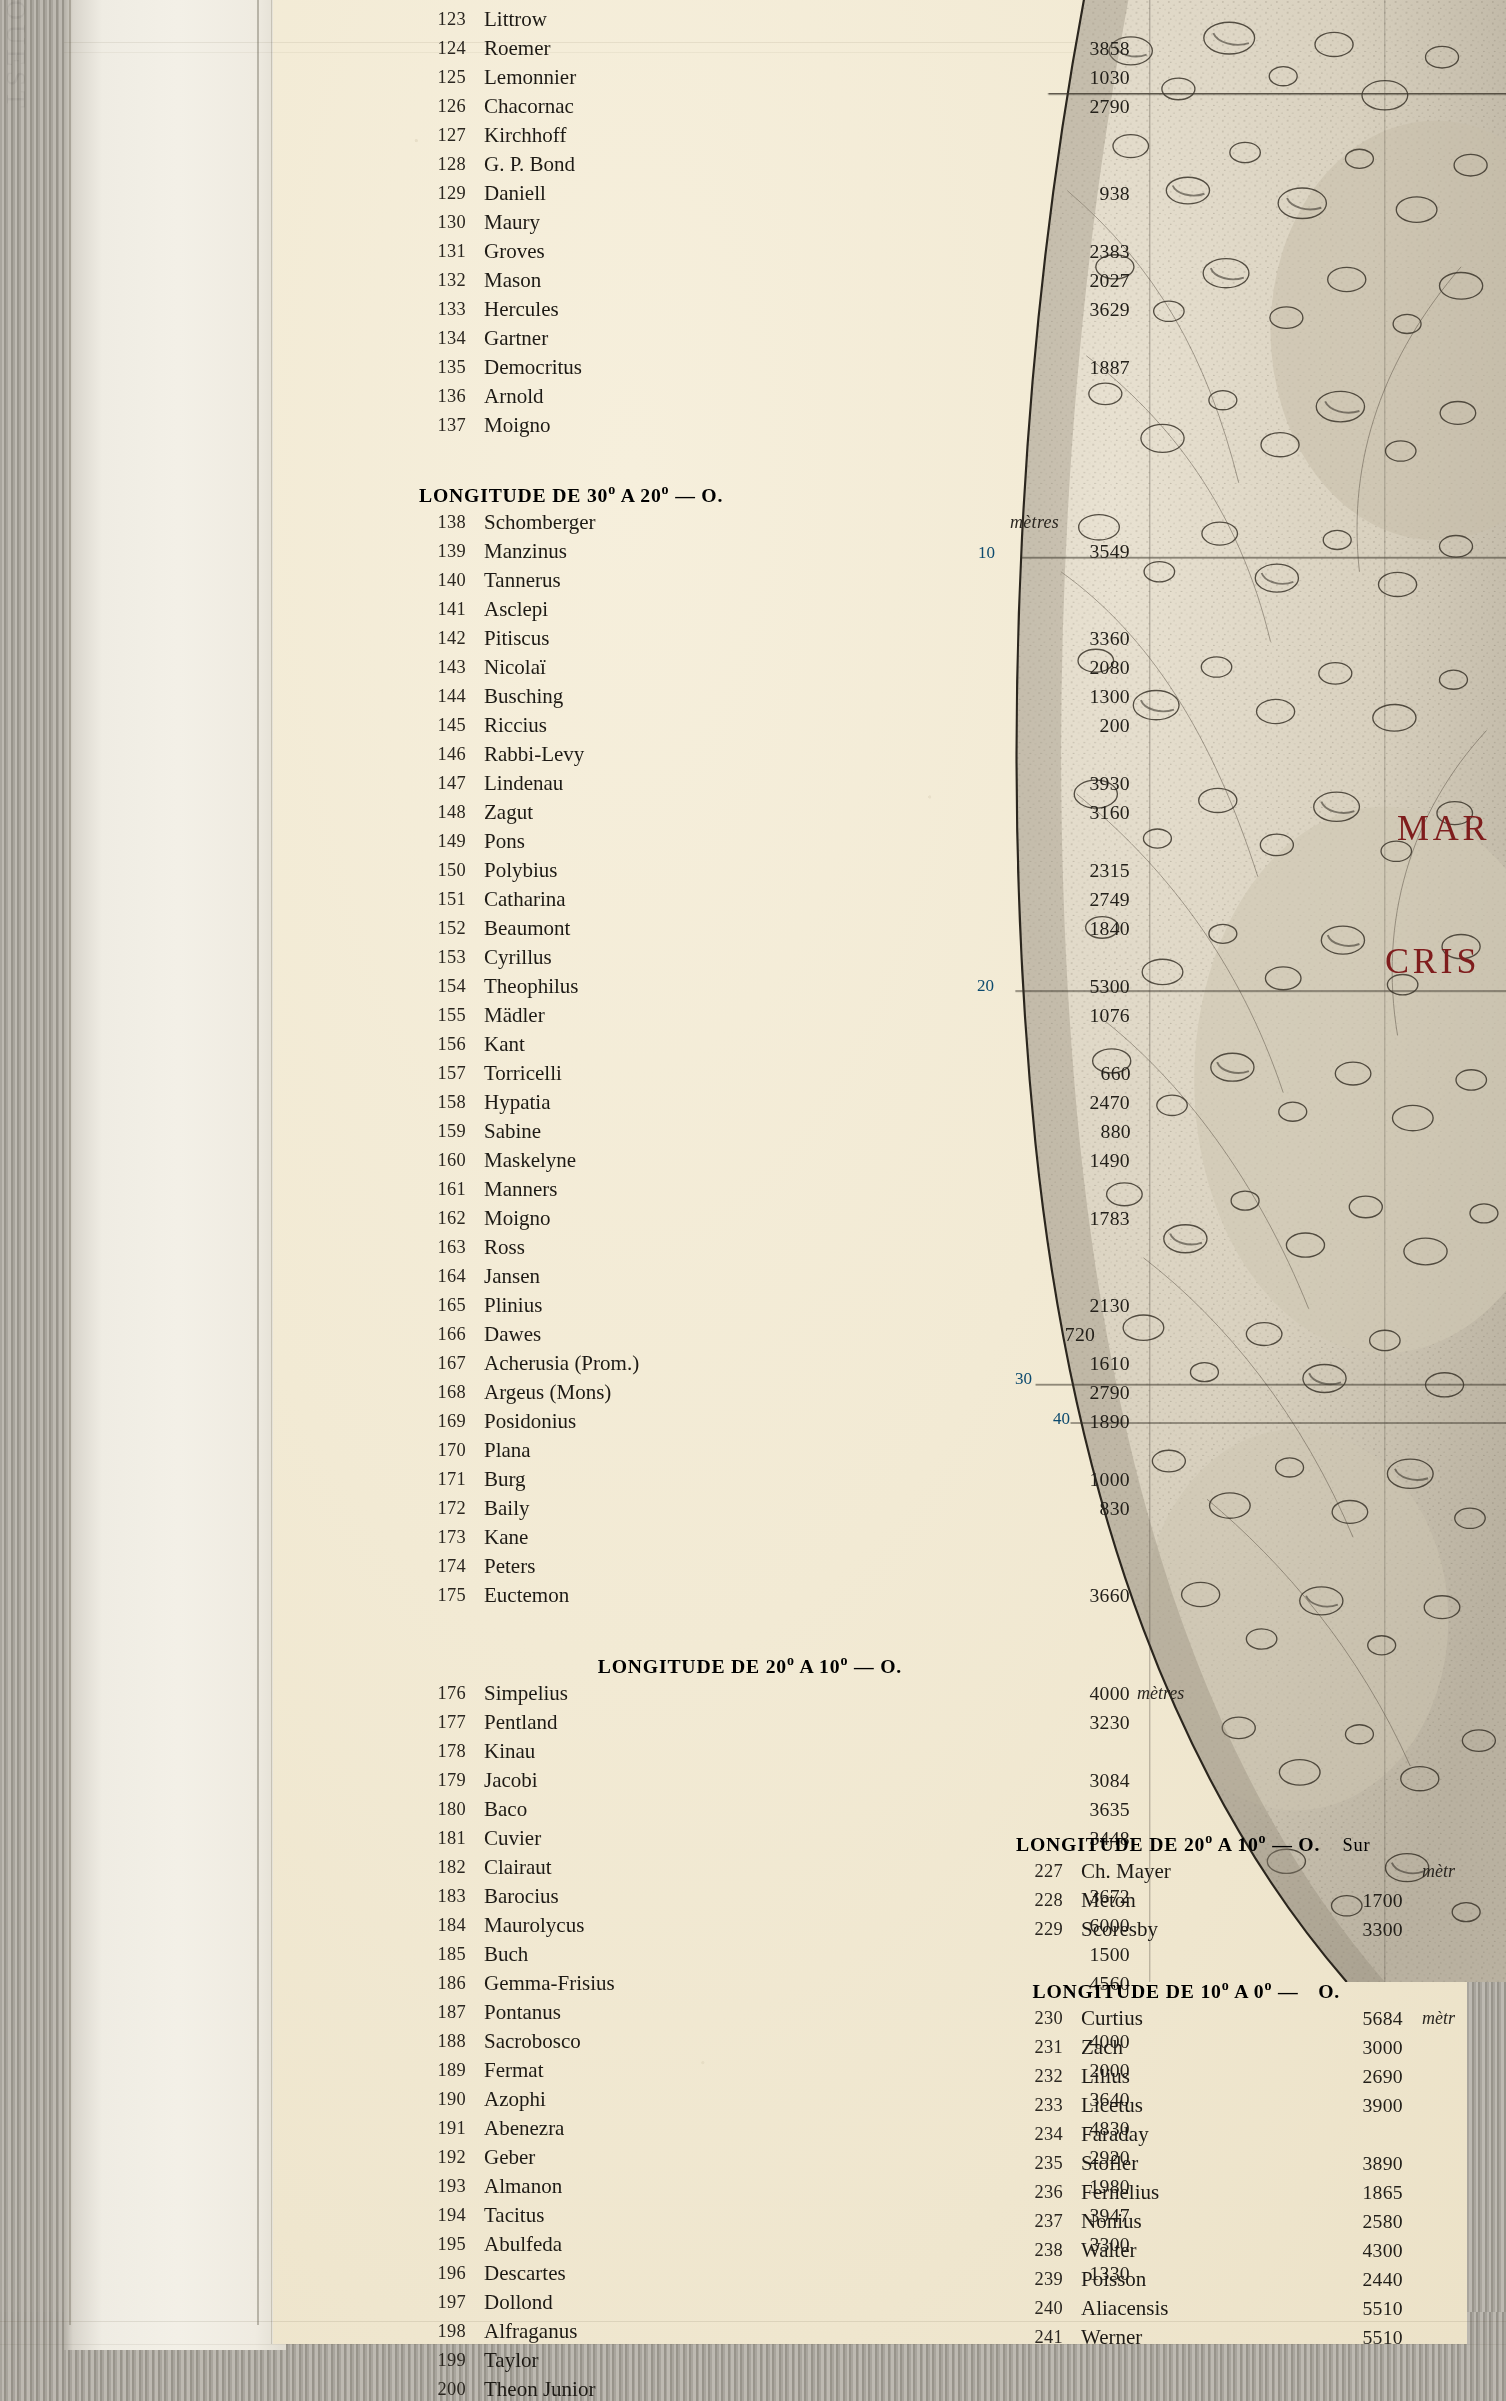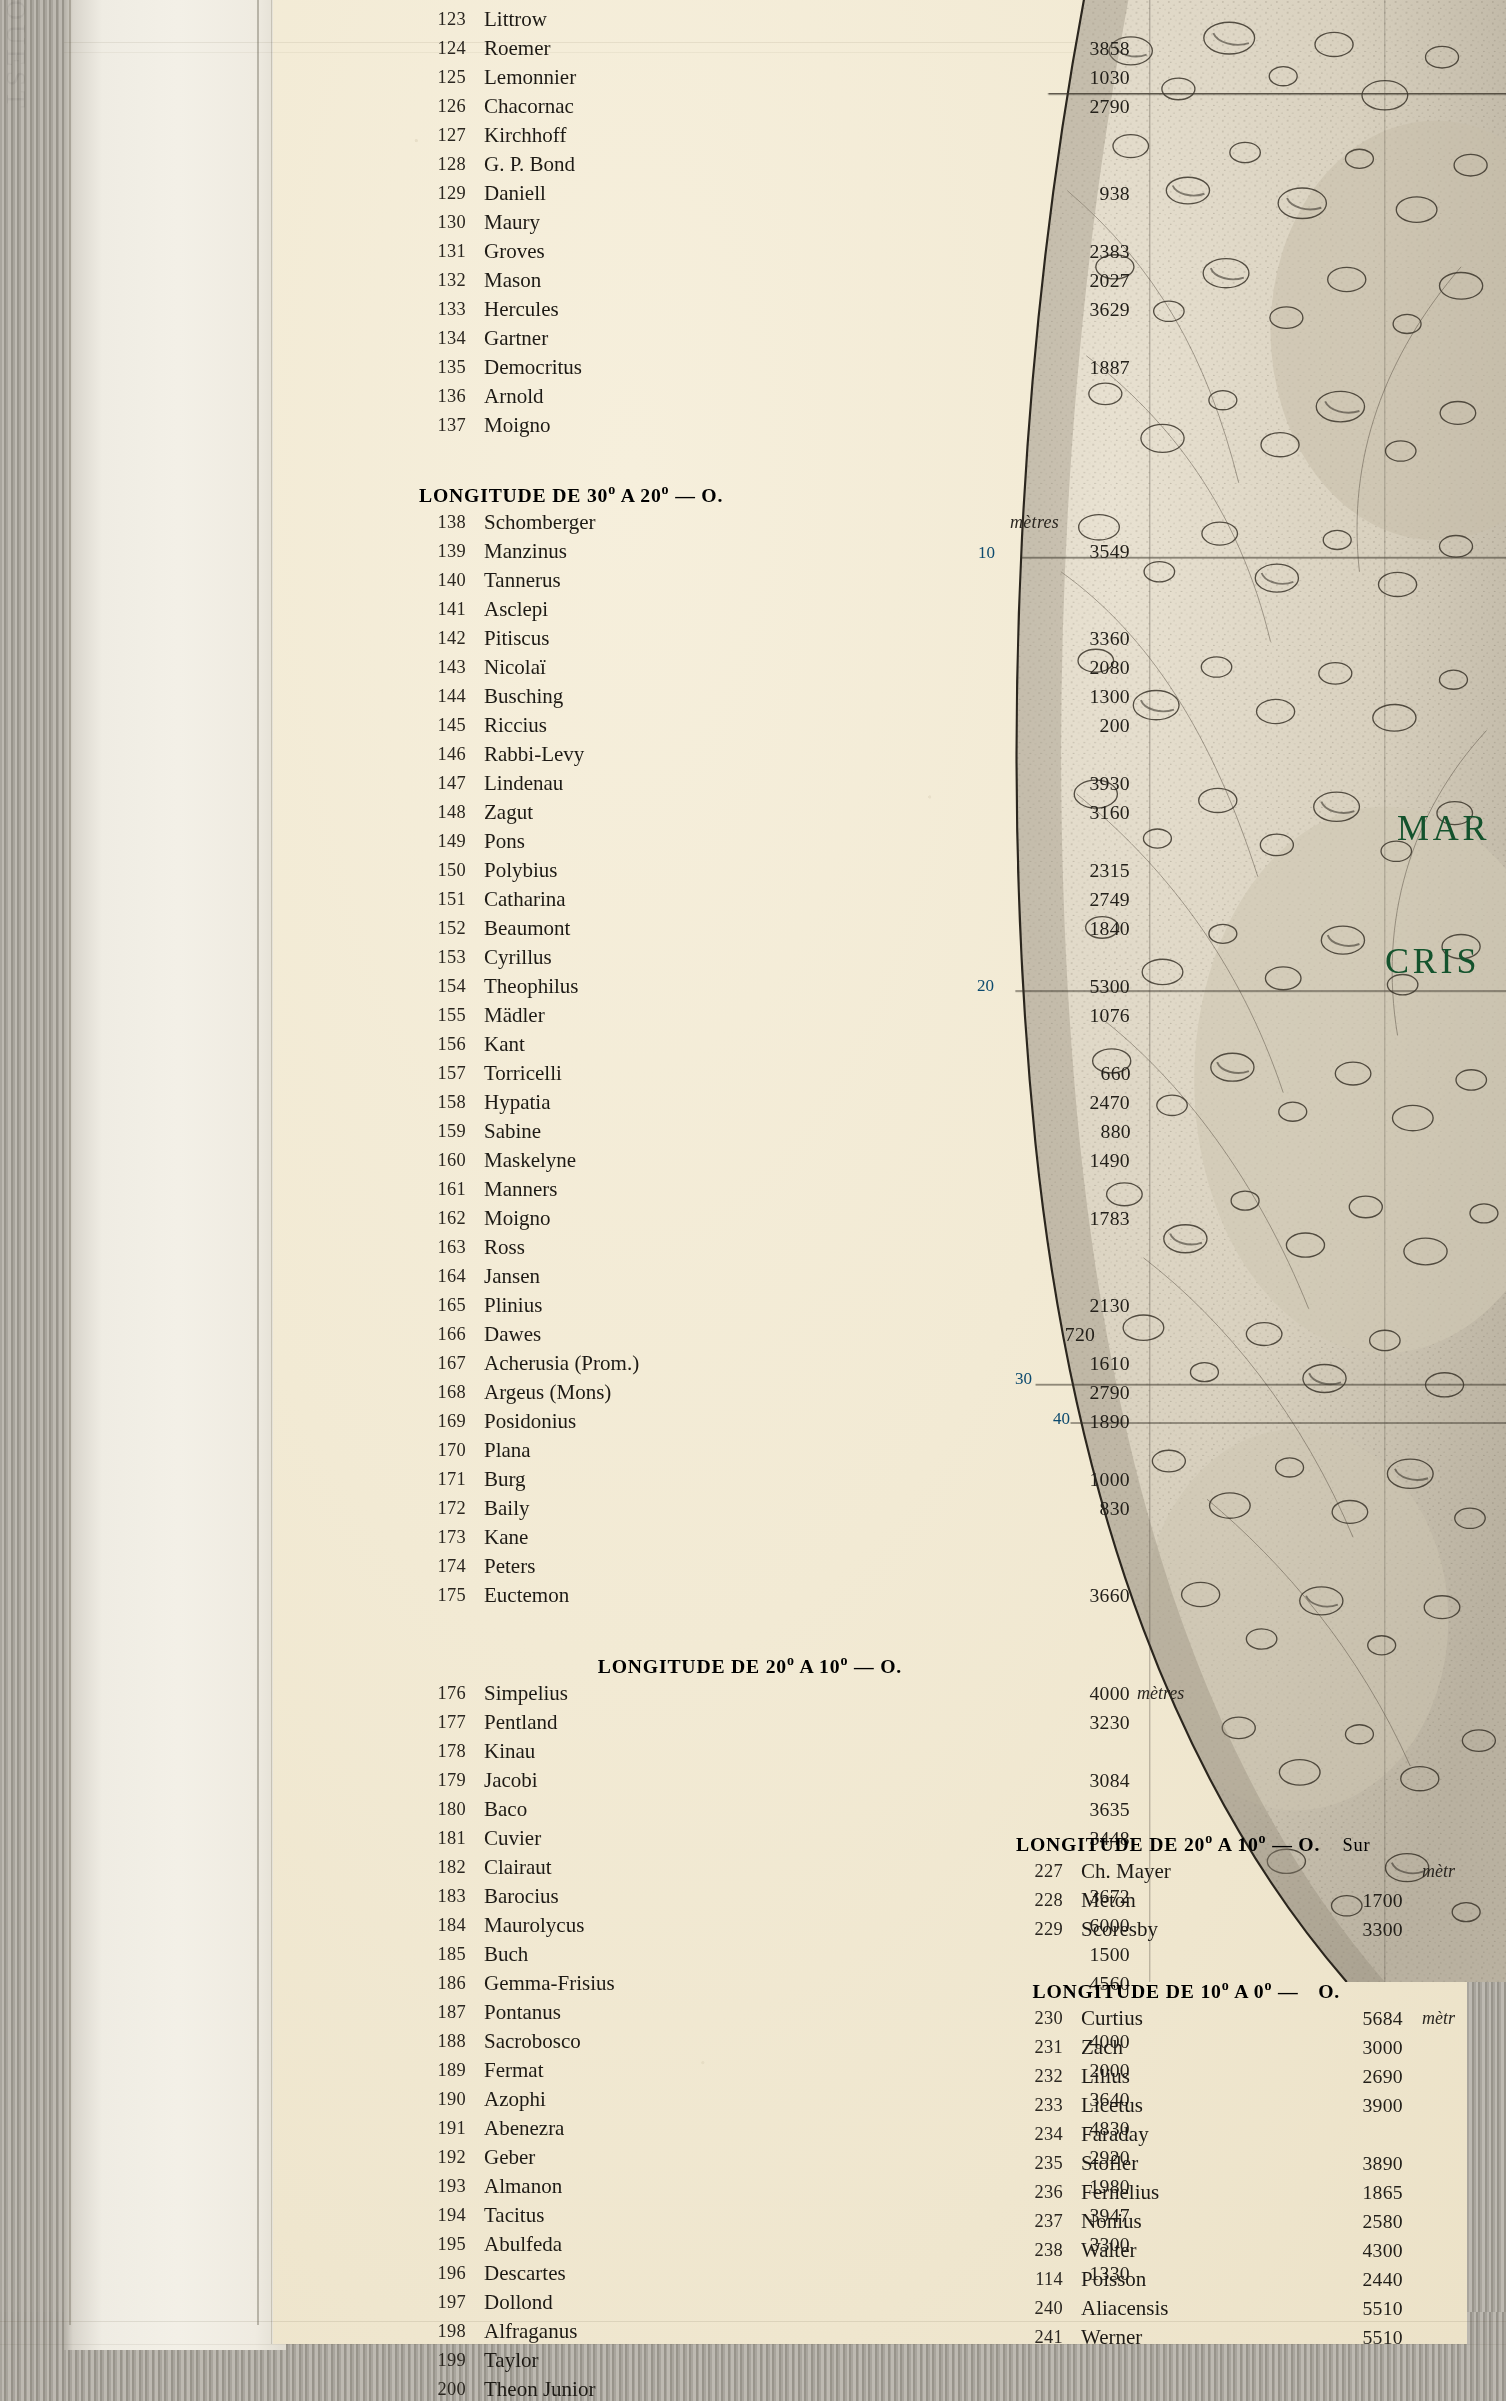--- a/index.html
+++ b/index.html
@@ -90,21 +90,21 @@
   
   #col-right{left:1016px;top:1816px;width:445px;}
   #col-right .entry .val{left:279px;width:108px;}
 
   
   #map{
     position:absolute;left:940px;top:0;width:567px;height:1982px;
     overflow:hidden;
   }
   .map-label{
-    position:absolute;color:#14532d;letter-spacing:3.8px;
+    position:absolute;color:#7f1d1d;letter-spacing:3.8px;
   }
   .ouest{
     left:920px;top:12.7px;font-size:28px;letter-spacing:4.4px;
     writing-mode:vertical-rl;text-orientation:mixed;color:#1d1a15;
   }
   .grid-num{position:absolute;font-size:17px;color:#0c4a6e;}
 </style>
 </head>
 <body>
 
@@ -808,21 +808,21 @@
           <span class="num">237</span>
           <span class="nm">Nonius</span>
           <span class="val">2580</span>
         </div>
       <div class="entry">
           <span class="num">238</span>
           <span class="nm">Walter</span>
           <span class="val">4300</span>
         </div>
       <div class="entry">
-          <span class="num">114</span>
+          <span class="num">239</span>
           <span class="nm">Poisson</span>
           <span class="val">2440</span>
         </div>
       <div class="entry">
           <span class="num">240</span>
           <span class="nm">Aliacensis</span>
           <span class="val">5510</span>
         </div>
       <div class="entry">
           <span class="num">241</span>

